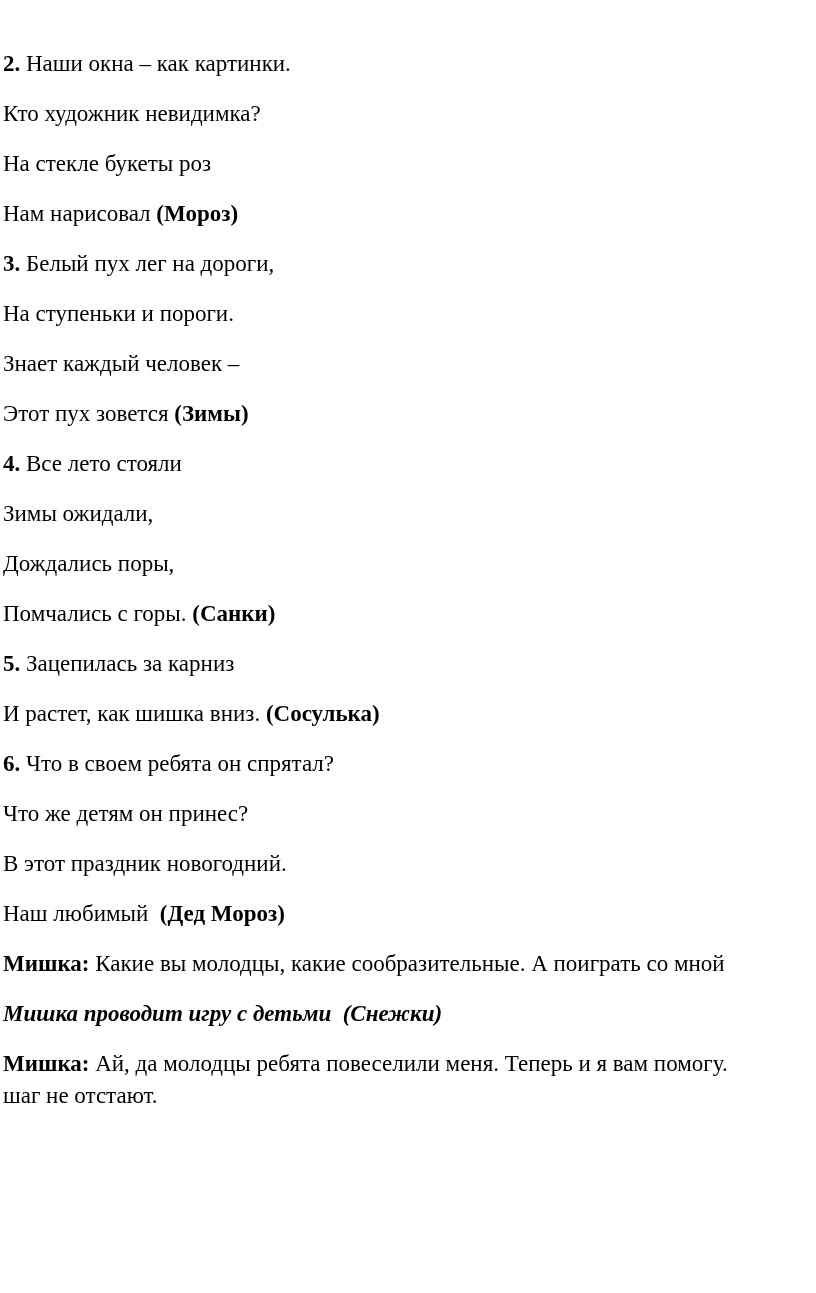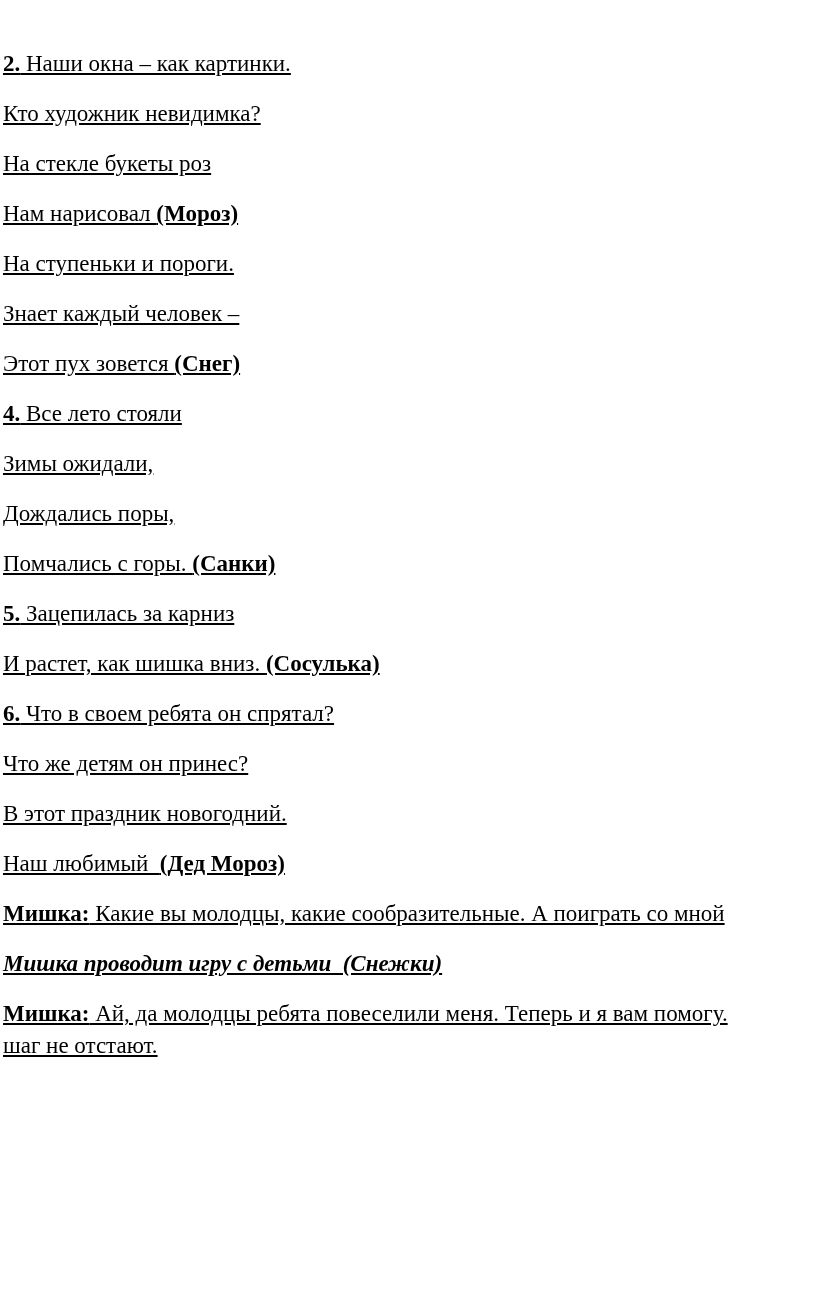--- a/index.html
+++ b/index.html
@@ -12,21 +12,20 @@
     width: 816px;
     height: 1293px;
     background: #ffffff;
     overflow: hidden;
     font-family: "Liberation Serif", "DejaVu Serif", serif;
     font-size: 23px;
     color: #000000;
   }
   .doc {
     padding: 48px 20px 0 3px;
-    text-decoration: underline;
   }
   .doc p {
     margin: 0 0 18px 0;
     padding: 0;
     line-height: 32px;
   }
   .line {
     display: block;
     white-space: pre-wrap;
   }
@@ -44,27 +43,30 @@
       <p>
         <span class="line"><span class="">Кто художник невидимка?</span></span>
       </p>
       <p>
         <span class="line"><span class="">На стекле букеты роз</span></span>
       </p>
       <p>
         <span class="line"><span class="">Нам нарисовал </span><span class="b ">(Мороз)</span></span>
       </p>
       <p>
+        <span class="line"><span class="b ">3.</span><span class=""> Белый пух лег на дороги,</span></span>
+      </p>
+      <p>
         <span class="line"><span class="">На ступеньки и пороги.</span></span>
       </p>
       <p>
         <span class="line"><span class="">Знает каждый человек –</span></span>
       </p>
       <p>
-        <span class="line"><span class="">Этот пух зовется </span><span class="b ">(Снег)</span></span>
+        <span class="line"><span class="">Этот пух зовется </span><span class="b ">(Зимы)</span></span>
       </p>
       <p>
         <span class="line"><span class="b ">4.</span><span class=""> Все лето стояли</span></span>
       </p>
       <p>
         <span class="line"><span class="">Зимы ожидали,</span></span>
       </p>
       <p>
         <span class="line"><span class="">Дождались поры,</span></span>
       </p>

